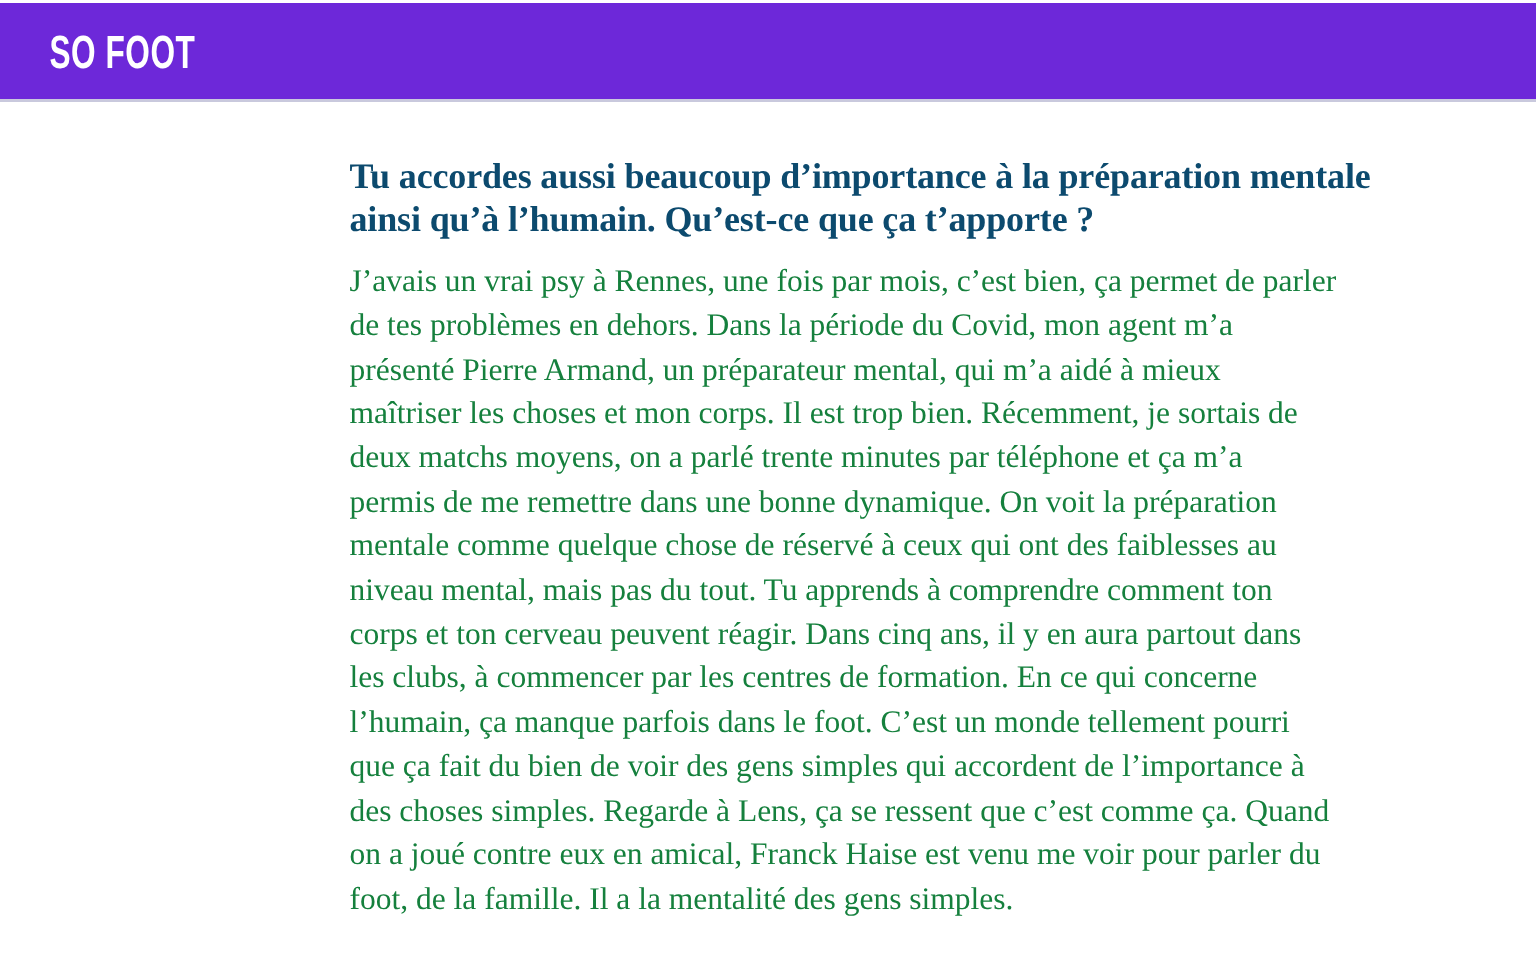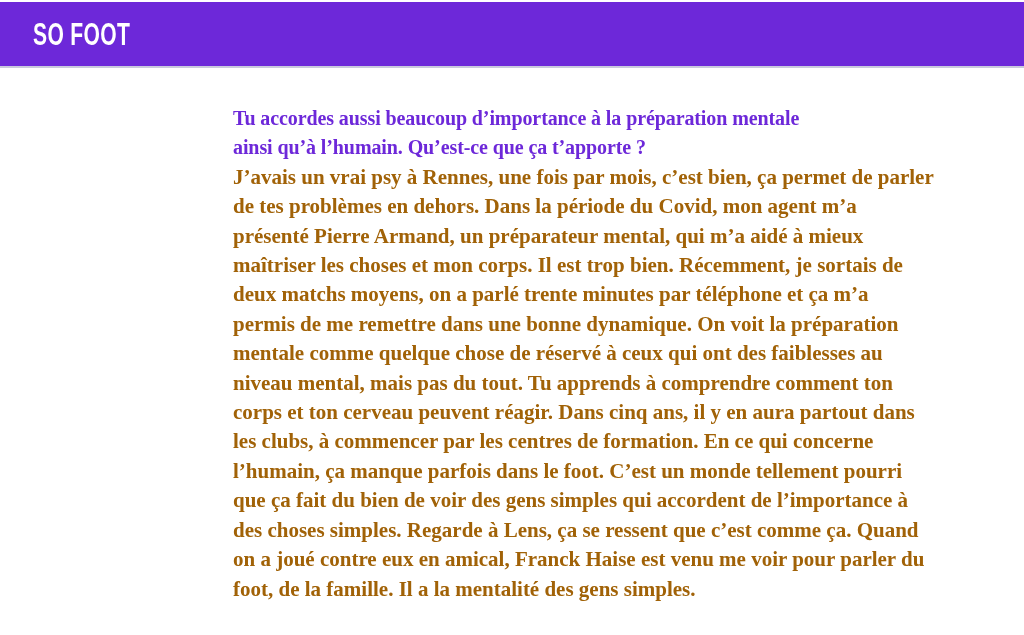--- a/index.html
+++ b/index.html
@@ -42,36 +42,36 @@
     white-space: pre;
     cursor: pointer;
     user-select: none;
   }
   
   .content {
     padding: 36px 14px 0 233px;
     box-sizing: border-box;
   }
   .question {
-    margin: 0 0 0 0;
+    margin: 0 0 10px 0;
     font-family: "Liberation Serif", serif;
     font-weight: 700;
-    font-size: 20px;
+    font-size: 24px;
     line-height: 29.4px;
-    color: #6d28d9;
+    color: #0c4a6e;
     white-space: pre;
     letter-spacing: -0.1px;
   }
   .answer {
     margin: 0;
     font-family: "Liberation Serif", serif;
-    font-weight: 700;
+    font-weight: 400;
     font-size: 21px;
     line-height: 29.4px;
-    color: #a16207;
+    color: #15803d;
     white-space: pre;
     letter-spacing: 0;
   }
 </style>
 </head>
 <body>
 
 <div class="page">
 
   <header class="topbar">

